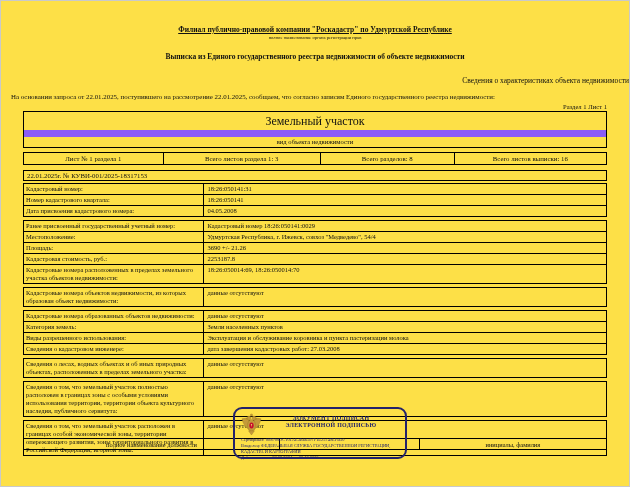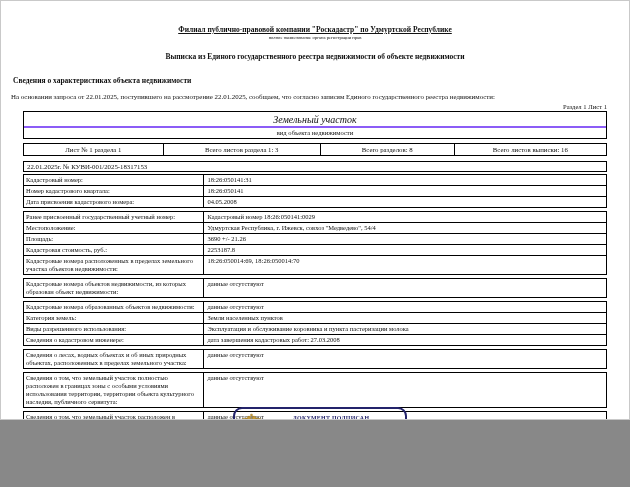--- a/index.html
+++ b/index.html
@@ -1,40 +1,40 @@
 <!DOCTYPE html>
 <html><head>
 <meta charset="utf-8">
 <style>
   * { margin: 0; padding: 0; box-sizing: border-box; }
   html, body { background: #888; }
   .page {
     position: relative;
-    width: 630px; height: 420px;
-    background: #ffffff;
+    width: 630px; height: 487px;
+    background: #fde047;
     border: 1px solid #c9c9c9;
     font-family: "Liberation Serif", "DejaVu Serif", serif;
     color: #111;
     overflow: hidden;
   }
   .hdr { text-align: center; }
   .org-name {
     padding-top: 24px;
     font-size: 7.5px; font-weight: bold; text-decoration: underline;
   }
   .org-caption { font-size: 4.6px; margin-top: 1px; }
   .doc-title { font-size: 7.5px; font-weight: bold; margin-top: 12px; }
-  .section-title { font-size: 7.5px; font-weight: bold; margin-top: 15px; text-align: left; padding-left: 12px; }
+  .section-title { font-size: 7.5px; font-weight: normal; margin-top: 15px; text-align: right; padding-left: 12px; }
   .basis-line { font-size: 6.9px; margin: 8px 10px 0 10px; text-align: left; }
   .section-sheet { font-size: 6.6px; text-align: right; margin: 3px 22px 1px 0; }
 
   .tbl-zone { margin: 0 22px; }
   .box { border: 1px solid #000; }
   .obj-type { text-align: center; }
-  .obj-type .t1 { font-size: 10px; padding: 2px 0 1px 0; border-bottom: 2px solid #8b5cf6; font-style: italic; }
+  .obj-type .t1 { font-size: 12px; padding: 2px 0 1px 0; border-bottom: 7px solid #8b5cf6; }
   .obj-type .t2 { font-size: 6.6px; padding: 1px 0 2px 0; }
 
   .sheets-row { display: flex; margin-top: 4px; border: 1px solid #000; }
   .sheets-cell {
     font-size: 6.8px; text-align: center; padding: 2px 0;
     border-right: 1px solid #000;
   }
   .sheets-cell:last-child { border-right: none; }
 
   .request-row {

